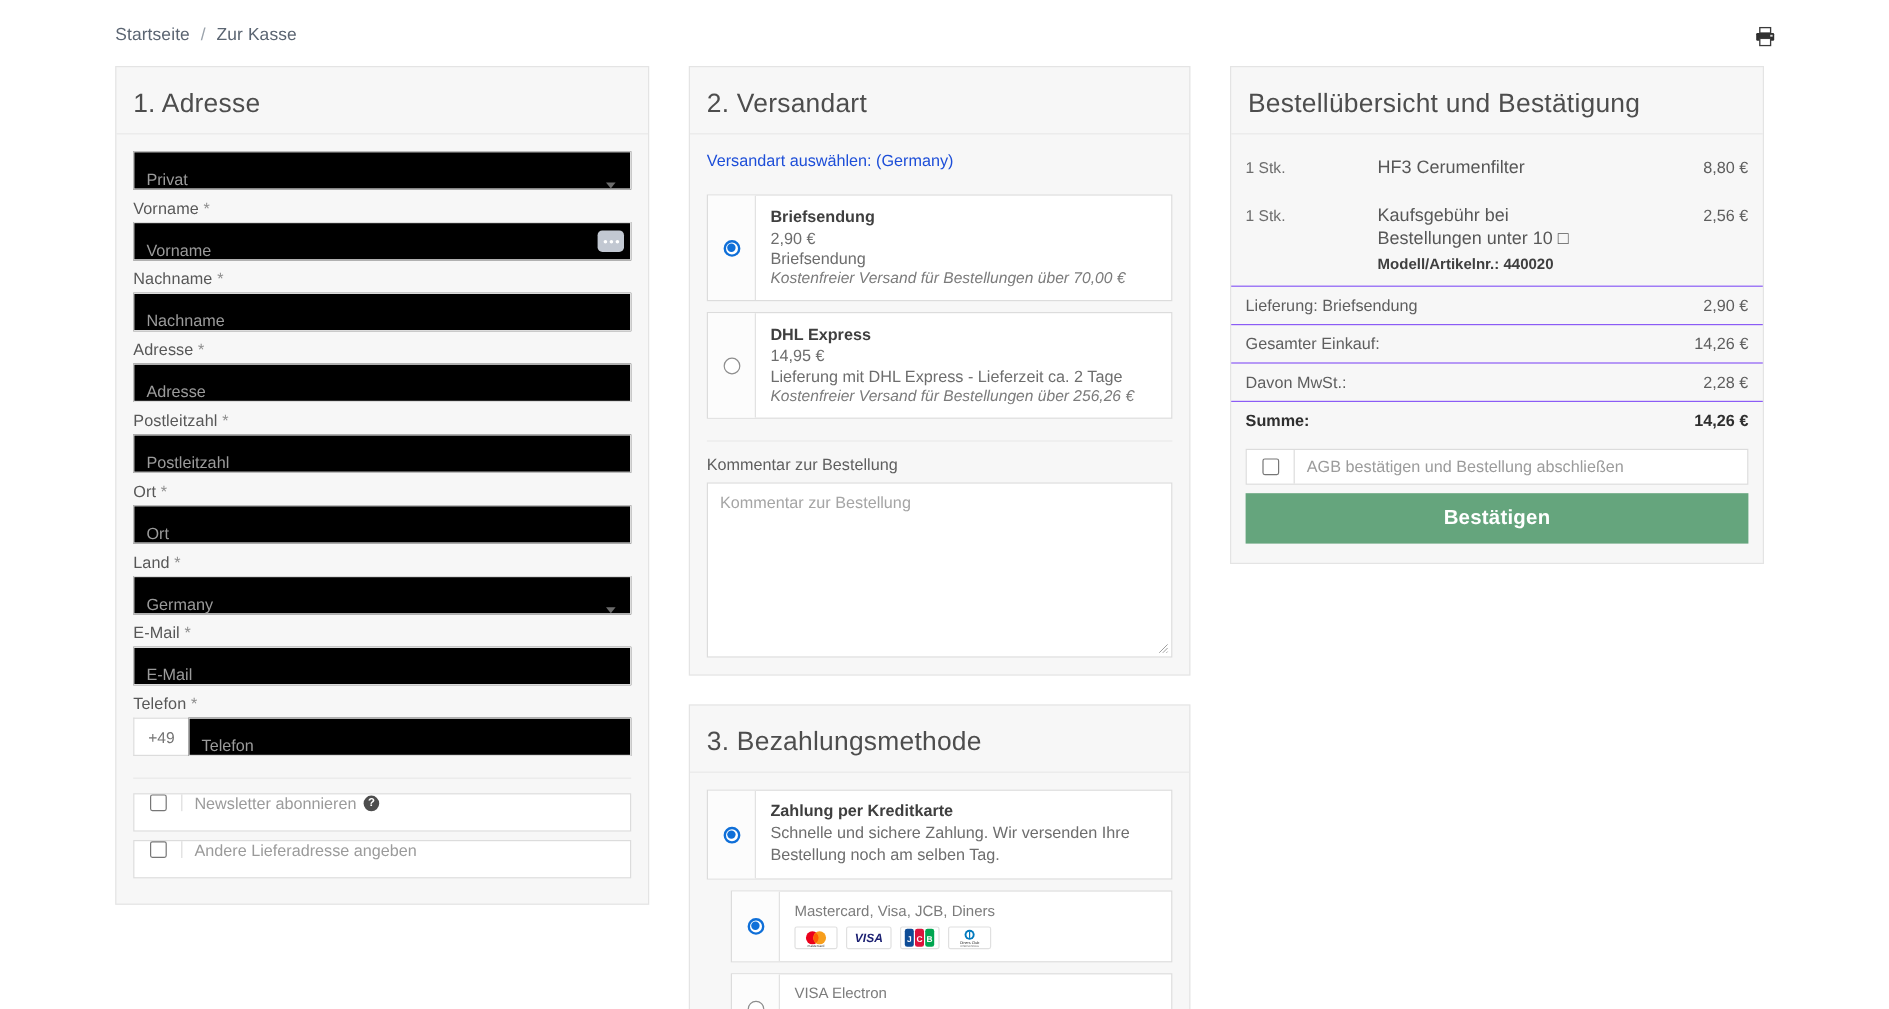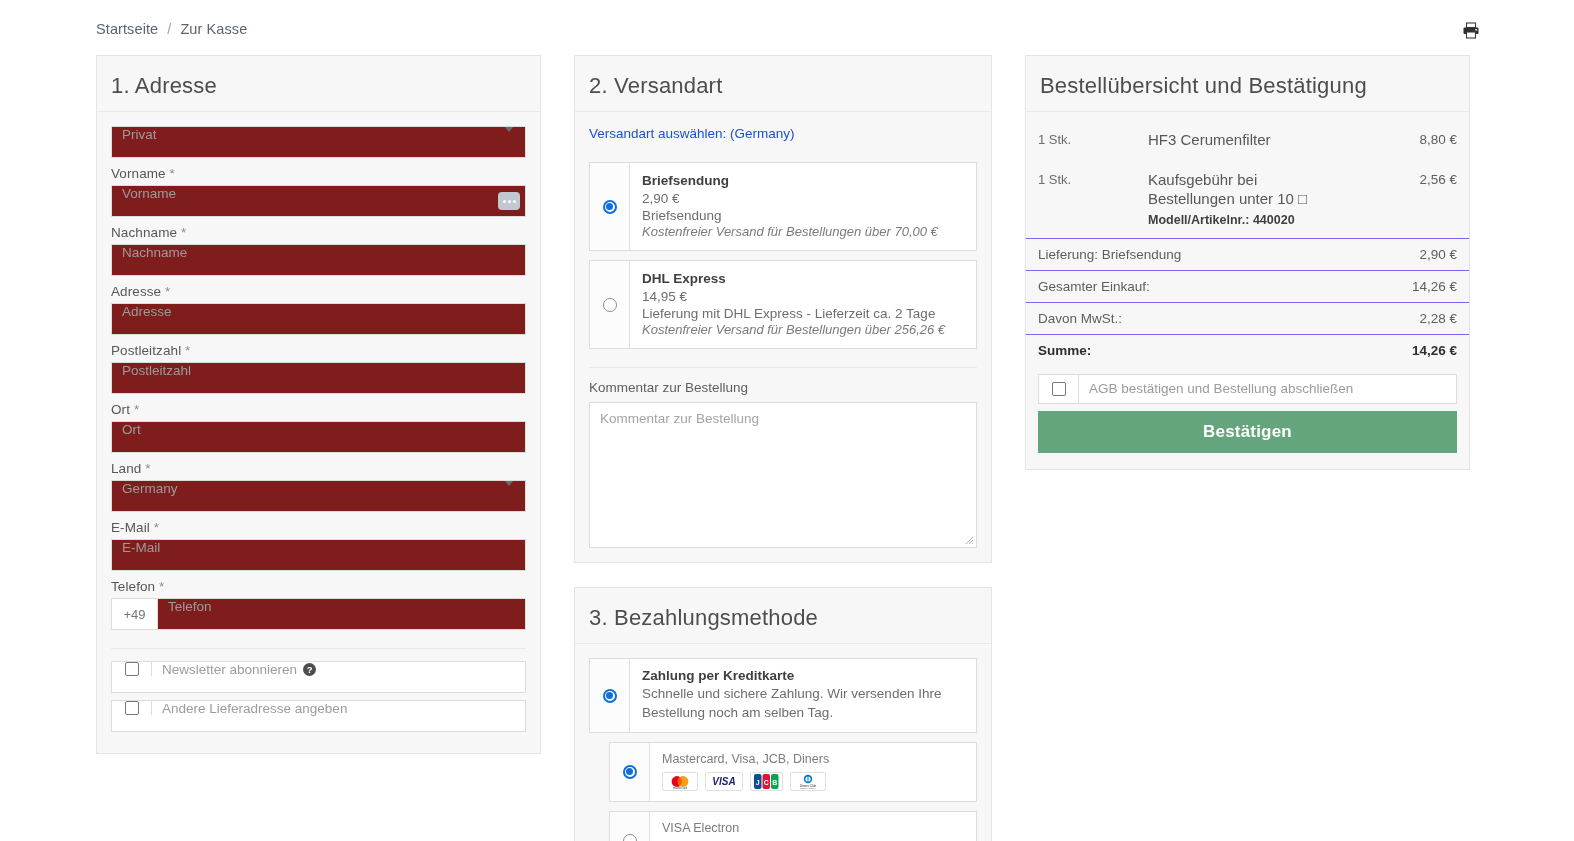--- a/index.html
+++ b/index.html
@@ -63,26 +63,26 @@
     font-size: 13.5px;
     color: #575757;
     margin: 8px 0 4px 0;
     letter-spacing: .1px;
   }
   .req { color: #8d8d8d; }
 
   .ctrl {
     width: 100%;
     height: 32px;
-    background: #7f1d1d;
+    background: #000000;
     border: 1px solid #dcdcdc;
     font-size: 13.5px;
     color: #9b9b9b;
     padding: 0 10px;
-    display: flex; align-items: flex-start;
+    display: flex; align-items: flex-end;
     font-family: "Liberation Sans", sans-serif;
     position: relative;
   }
   .ctrl.select { justify-content: space-between; cursor: pointer; }
   .caret {
     width: 0; height: 0;
     border-left: 4px solid transparent;
     border-right: 4px solid transparent;
     border-top: 5px solid #6b6b6b;
     margin-right: 2px;

